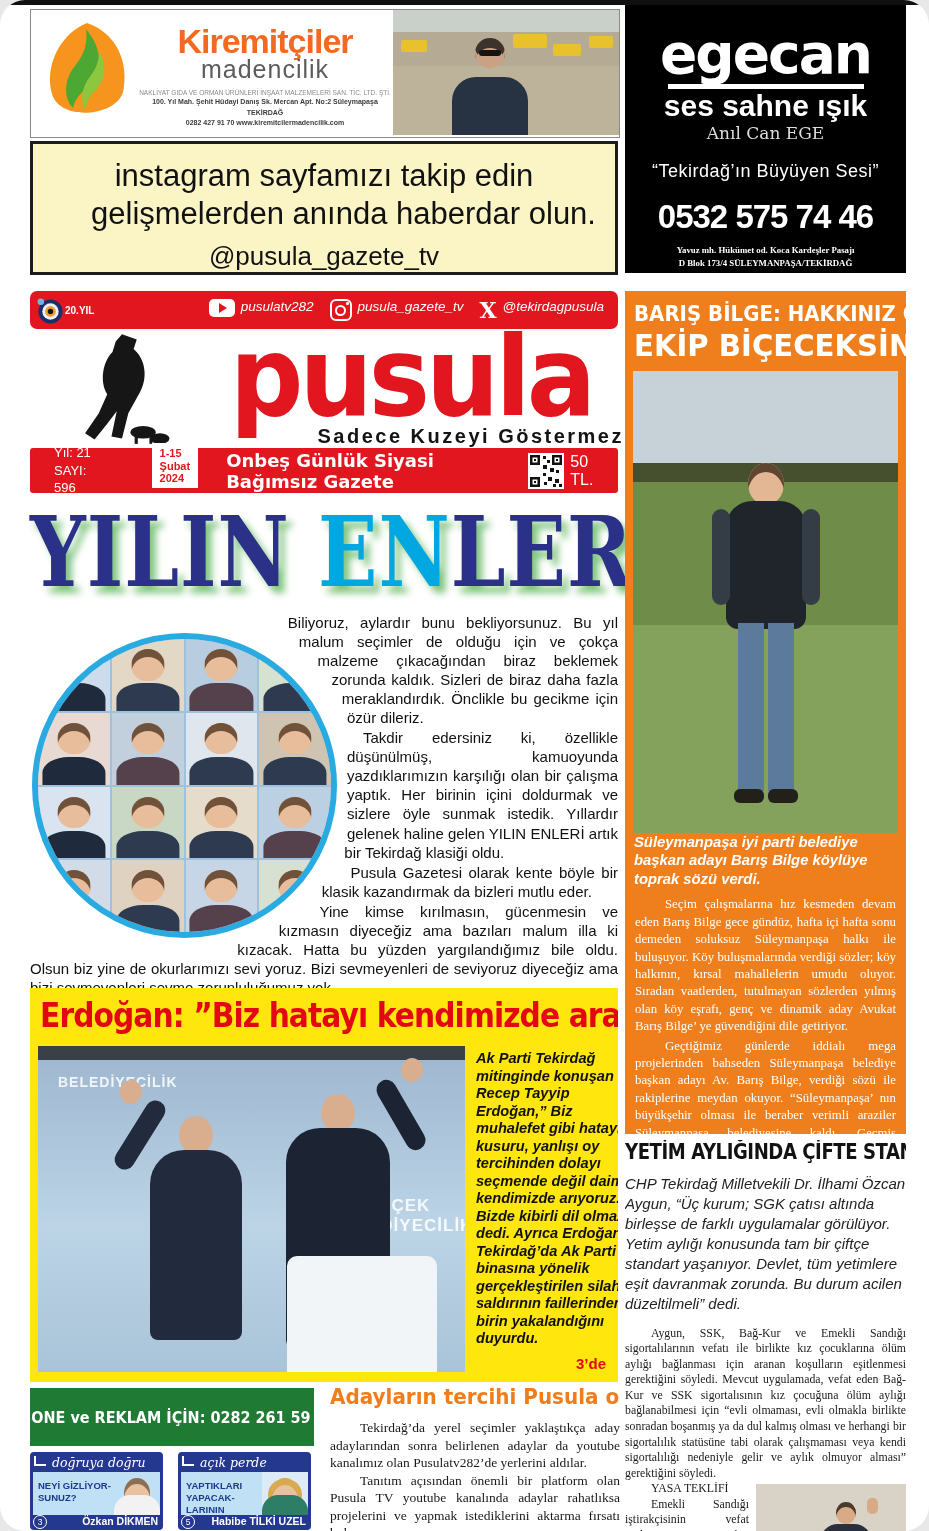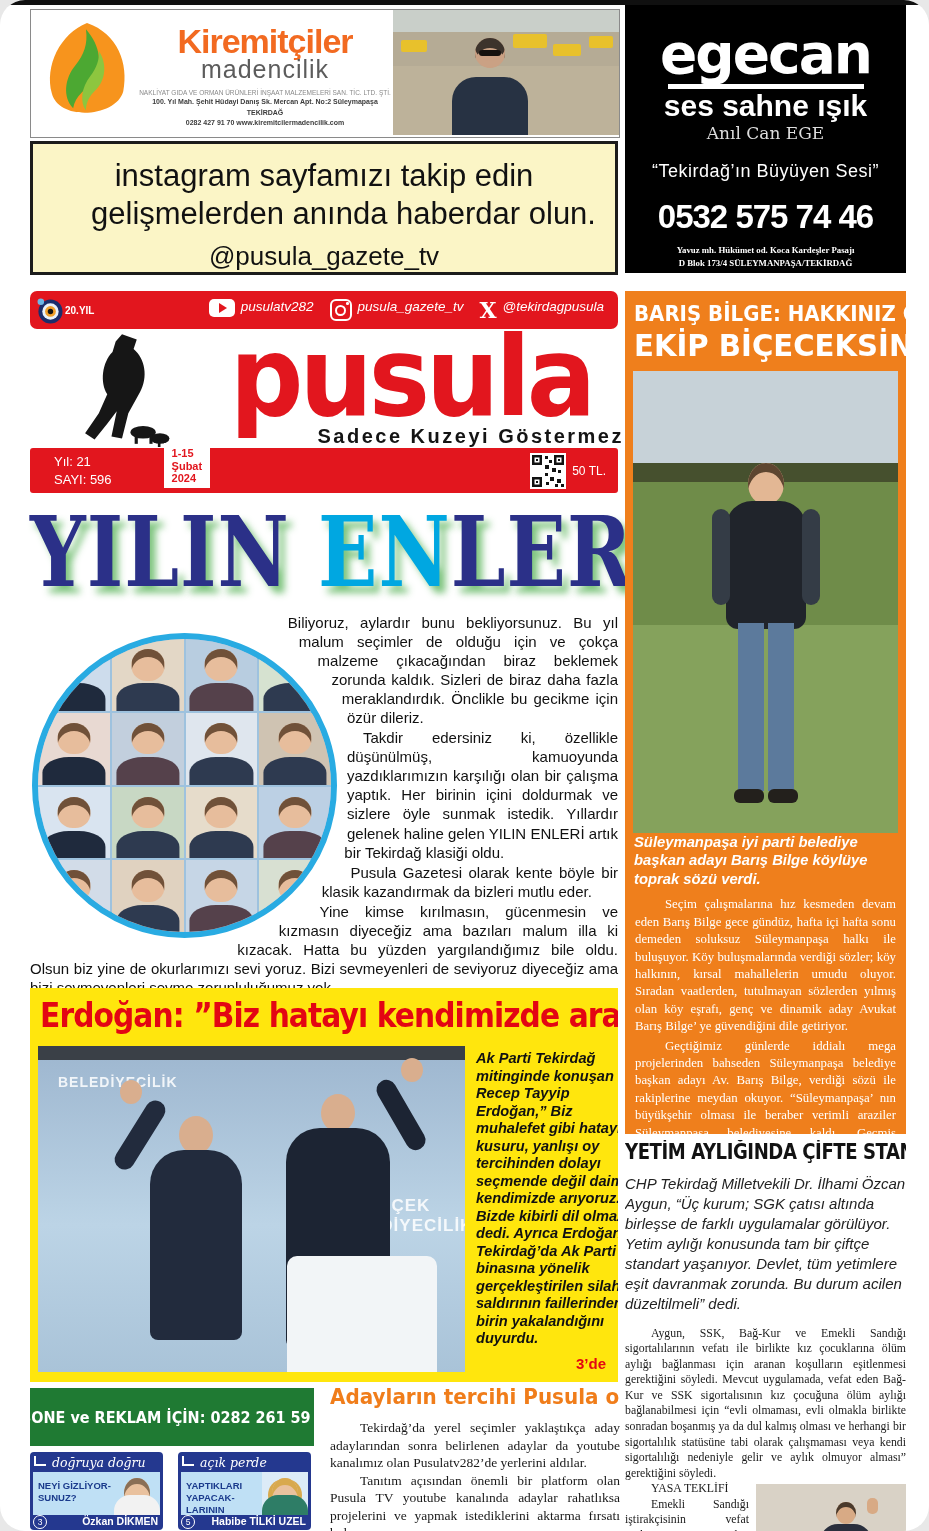--- a/index.html
+++ b/index.html
@@ -54,21 +54,21 @@
   .ataturk{position:absolute;left:24px;top:2px;width:112px;height:116px;}
   .pusula-logo{position:absolute;left:150px;top:-8px;width:438px;text-align:center;color:#e2161e;
       font-family:"DejaVu Sans",sans-serif;font-weight:bold;font-size:103px;line-height:1;letter-spacing:-4px;
       transform:scaleY(1.08);transform-origin:top;}
   .m-slogan{position:absolute;right:6px;bottom:0px;font-size:20px;font-weight:bold;letter-spacing:2.5px;color:#141414;}
   .info-bar{position:absolute;left:0;top:157px;width:100%;height:45px;background:#e2161e;border-radius:3px;color:#fff;display:flex;align-items:center;}
   .ib-yil{font-size:13px;line-height:1.35;margin-left:24px;}
   .date-box{position:relative;top:-5px;background:#fff;color:#e2161e;font-size:11px;font-weight:bold;line-height:1.15;text-align:left;padding:4px 8px 3px;margin-left:52px;}
   .ib-sub{font-family:"DejaVu Sans",sans-serif;font-weight:bold;font-size:18px;margin-left:28px;letter-spacing:0;}
   .qr{width:36px;height:36px;margin-left:auto;margin-right:6px;flex:0 0 auto;}
-  .ib-price{font-size:12px;margin-right:12px;}
+  .ib-price{font-size:16px;margin-right:12px;}
 
   
   #lead{left:30px;top:503px;width:588px;height:482px;}
   .lead-h{font-family:"DejaVu Serif",serif;font-weight:bold;font-size:78px;letter-spacing:1px;line-height:1;white-space:nowrap;
       transform:scaleY(1.25);transform-origin:top left;text-shadow:6px 6px 7px rgba(106,187,106,.85);}
   .lead-h .navy{color:#2b3088;}
   .lead-h .cyan{color:#00a7e1;}
   .lead-body{margin-top:32px;font-size:15px;line-height:1.27;text-align:justify;}
   .lead-body p{margin:0 0 1px;text-indent:16px;}
   .collage{float:left;width:293px;height:293px;border:6px solid #29abe2;border-radius:50%;shape-outside:circle(52%);
@@ -244,20 +244,21 @@
     <div class="info-bar">
       <div class="ib-yil">
         <div>Yıl: 21</div>
         <div>SAYI: 596</div>
       </div>
       <div class="date-box">
         <div>1-15</div>
         <div>Şubat</div>
         <div>2024</div>
       </div>
+      <div class="ib-sub">Onbeş Günlük Siyasi Bağımsız Gazete</div>
       <svg class="qr" viewBox="0 0 36 36">
         <rect width="36" height="36" fill="#fff"></rect>
         <g fill="#111">
           <rect x="2" y="2" width="10" height="10"></rect>
             <rect x="24" y="2" width="10" height="10"></rect>
             <rect x="2" y="24" width="10" height="10"></rect>
           <rect x="15" y="3" width="3" height="3"></rect>
             <rect x="19" y="7" width="3" height="3"></rect>
             <rect x="15" y="12" width="4" height="4"></rect>
           <rect x="22" y="15" width="4" height="4"></rect>

